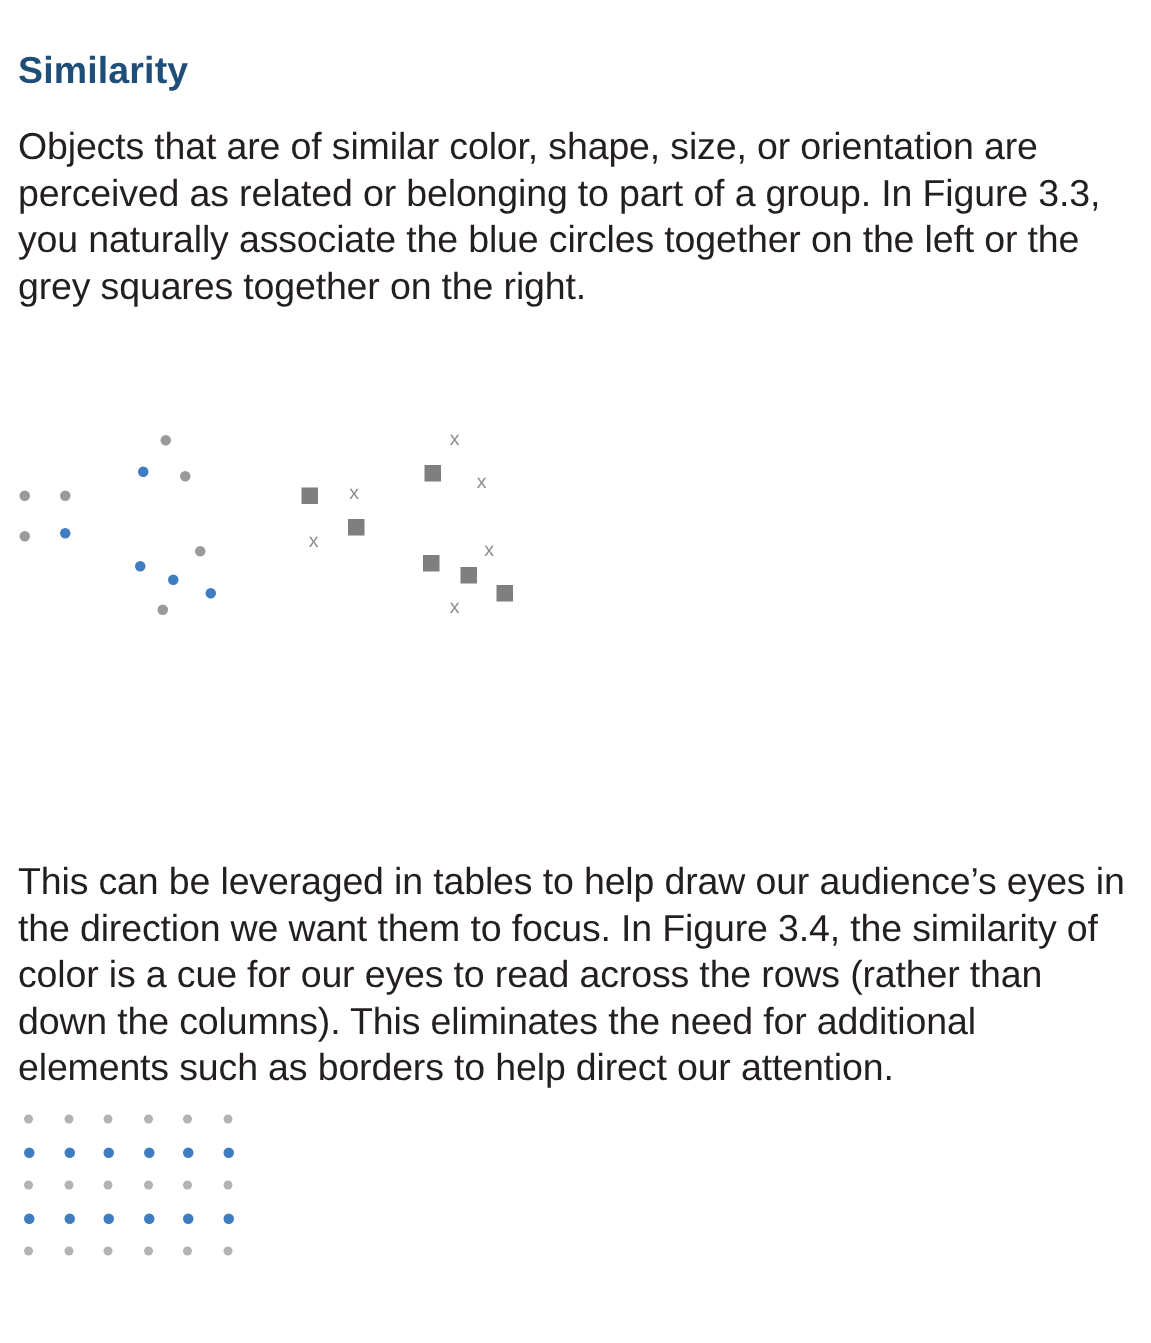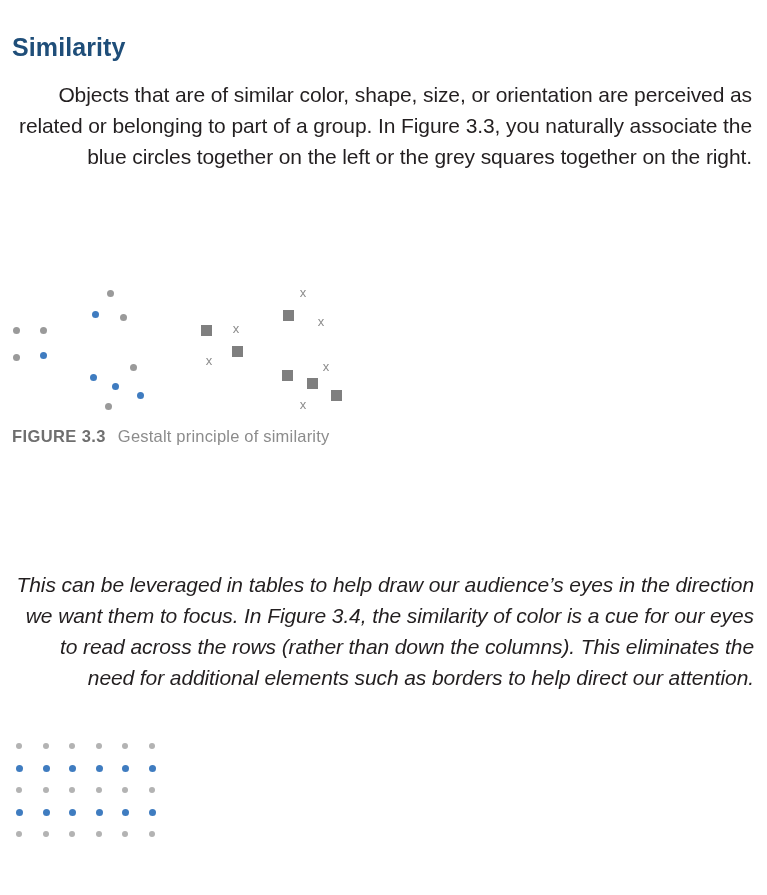--- a/index.html
+++ b/index.html
@@ -25,36 +25,34 @@
     position: absolute;
     left: 12px;
     top: 12px;
     font-size: 25px;
     font-weight: bold;
     color: #1f4e79;
     letter-spacing: 0.1px;
   }
   .body-para {
     position: absolute;
-    font-size: 21px;
+    font-size: 25px;
     line-height: 31px;
     color: #231f20;
     letter-spacing: -0.1px;
-    text-align: right;
   }
   #para1 {
     left: 12px;
     top: 58px;
     width: 740px;
   }
   #para2 {
     left: 12px;
     top: 548px;
     width: 742px;
-    font-style: italic;
   }
   .figure-caption {
     position: absolute;
     font-size: 16.5px;
     color: #8c8c8c;
     letter-spacing: 0.2px;
   }
   .figure-caption .fig-label {
     font-weight: bold;
     color: #6f6f6f;
@@ -134,23 +132,20 @@
     <span class="mark" style="left:331px; top:115px; width:11px; height:11px; background:#7f7f7f;"></span>
 
     <span class="mark xglyph" style="left:303px; top:17px;">x</span>
     <span class="mark xglyph" style="left:236px; top:53px;">x</span>
     <span class="mark xglyph" style="left:321px; top:46px;">x</span>
     <span class="mark xglyph" style="left:209px; top:85px;">x</span>
     <span class="mark xglyph" style="left:326px; top:91px;">x</span>
     <span class="mark xglyph" style="left:303px; top:129px;">x</span>
   </div>
 
-  <div class="figure-caption" id="caption33">
-    <span class="fig-label">FIGURE 3.3</span><span class="fig-text">Gestalt principle of similarity</span>
-  </div>
 
   <p class="body-para" id="para2">This can be leveraged in tables to help draw our audience’s eyes in the direction we want them to focus. In Figure 3.4, the similarity of color is a cue for our eyes to read across the rows (rather than down the columns). This eliminates the need for additional elements such as borders to help direct our attention.</p>
 
   <div class="fig-canvas" id="fig34">
       <span class="dotgrid-dot" style="left: 16px; top: 8px; width: 6px; height: 6px; background: rgb(179, 179, 179);"></span>
       <span class="dotgrid-dot" style="left: 42.5px; top: 8px; width: 6px; height: 6px; background: rgb(179, 179, 179);"></span>
       <span class="dotgrid-dot" style="left: 69px; top: 8px; width: 6px; height: 6px; background: rgb(179, 179, 179);"></span>
       <span class="dotgrid-dot" style="left: 95.5px; top: 8px; width: 6px; height: 6px; background: rgb(179, 179, 179);"></span>
       <span class="dotgrid-dot" style="left: 122px; top: 8px; width: 6px; height: 6px; background: rgb(179, 179, 179);"></span>
       <span class="dotgrid-dot" style="left: 148.5px; top: 8px; width: 6px; height: 6px; background: rgb(179, 179, 179);"></span>

